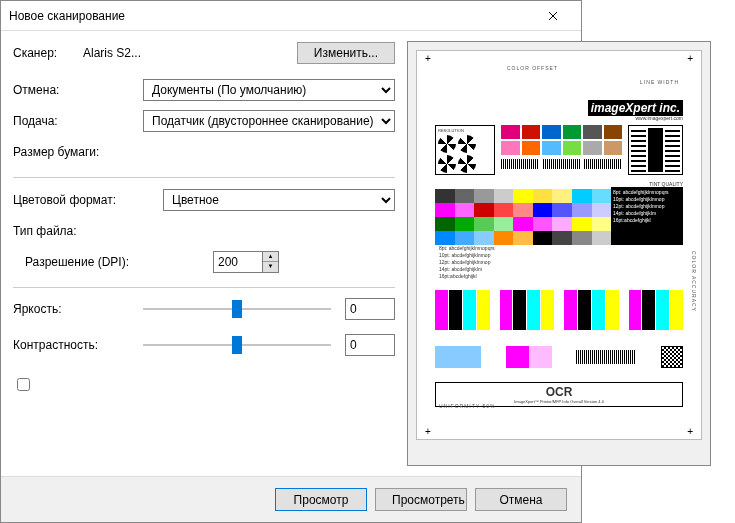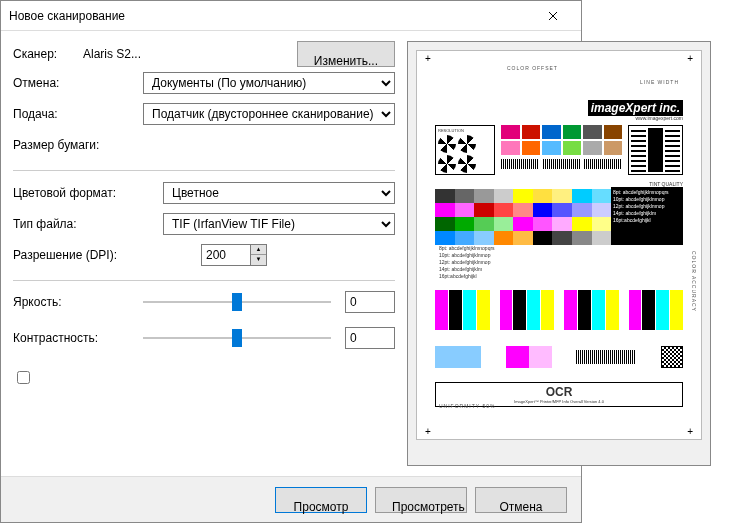--- a/index.html
+++ b/index.html
@@ -7,23 +7,23 @@
   .window { width: 582px; height: 523px; border: 1px solid #888; position: relative; display: flex; flex-direction: column; justify-content: center; }
   .titlebar { height: 30px; display: flex; align-items: center; padding: 0 8px; border-bottom: 1px solid #ddd; }
   .titlebar .title { flex: 1; }
   .close-btn { width: 40px; height: 28px; display: flex; align-items: center; justify-content: center; cursor: pointer; }
   .close-btn svg { width: 10px; height: 10px; }
   .body { flex: 1; display: flex; padding: 10px 12px; gap: 12px; min-height: 0; }
   .left { flex: 1; display: flex; flex-direction: column; }
   .right { width: 305px; border: 1px solid #888; background: #f0f0f0; padding: 8px; display: flex; align-items: flex-start; justify-content: center; }
   .row { display: flex; align-items: center; margin-bottom: 8px; min-height: 23px; }
   .row label { width: 130px; }
-  .scanner-row { margin-bottom: 4px; }
+  .scanner-row { margin-bottom: 14px; }
   .scanner-row span { margin-right: 60px; }
-  .btn { height: 22px; padding: 12px 16px; border: 1px solid #999; background: #e1e1e1; cursor: pointer; }
+  .btn { height: 22px; padding: 3px 16px; border: 1px solid #999; background: #e1e1e1; cursor: pointer; }
   select { flex: 1; height: 22px; border: 1px solid #7a7a7a; background: #fff; padding: 0 4px; }
   .sep { border: none; border-top: 1px solid #ccc; margin: 6px 0 10px; }
   .spinner { display: flex; }
   .spinner input { width: 50px; height: 22px; border: 1px solid #7a7a7a; padding: 0 4px; text-align: left; }
   .spinner .arrows { width: 16px; height: 22px; border: 1px solid #7a7a7a; border-left: none; display: flex; flex-direction: column; }
   .spinner .arrows div { flex: 1; font-size: 6px; text-align: center; line-height: 9px; cursor: pointer; background: #e1e1e1; }
   .spinner .arrows div:first-child { border-bottom: 1px solid #999; }
   .slider-row { display: flex; align-items: center; margin-bottom: 14px; }
   .slider-row label { width: 130px; }
   .slider-track { position: relative; flex: 1; height: 20px; margin-right: 14px; }
@@ -107,24 +107,23 @@
       </div>
 
       <hr class="sep">
 
       <div class="row">
         <label style="width:150px;">Цветовой формат:</label>
         <select><option>Цветное</option></select>
       </div>
       <div class="row">
         <label style="width:150px;">Тип файла:</label>
-        <select><option>TIF (IrfanView TIF File)</option></select>
-      </div>
-      <div class="row">
-        <label style="width:150px;">Разрешение (DPI):</label>
+      </div>
+      <div class="row">
+        <label style="width:150px;margin-left:12px;">Разрешение (DPI):</label>
         <div class="spinner" style="margin-left:38px;">
           <input value="200" style="">
           <div class="arrows">
               <div>▲</div>
               <div>▼</div>
             </div>
         </div>
       </div>
 
       <hr class="sep">

